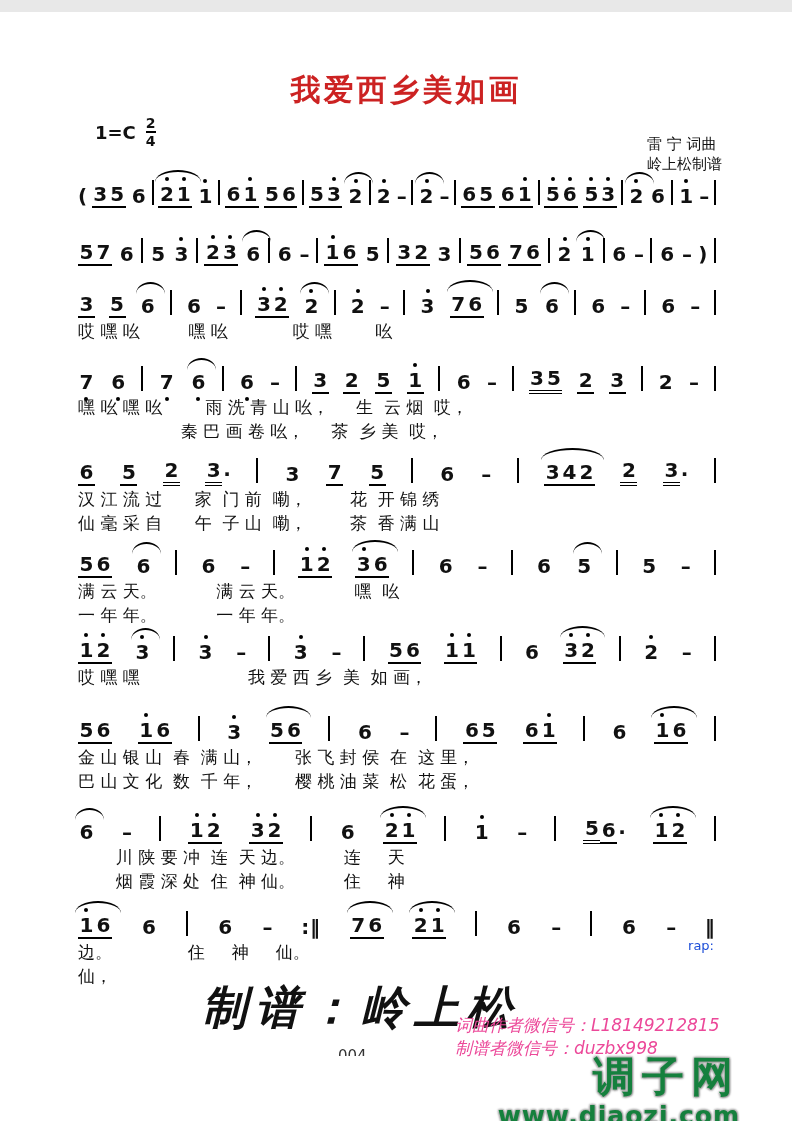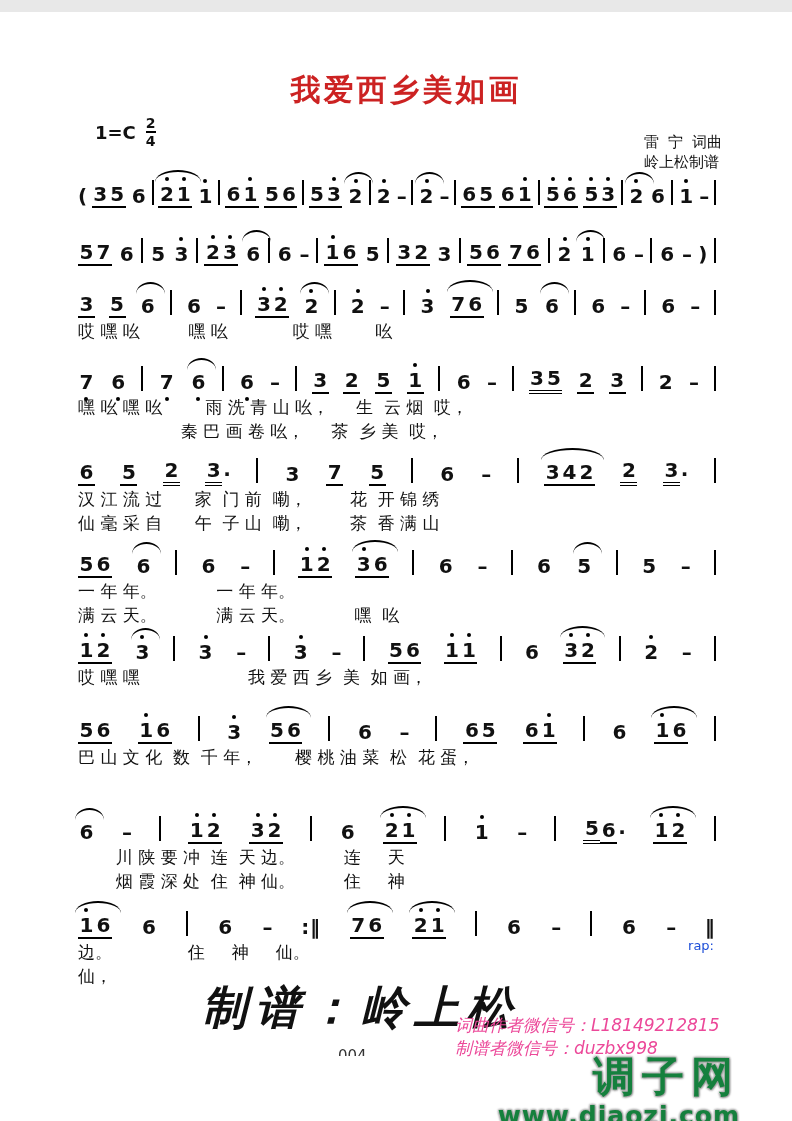--- a/index.html
+++ b/index.html
@@ -7,21 +7,21 @@
         font-family:"DejaVu Sans","Liberation Sans",sans-serif;color:#111;padding-left:20px;}
 
   
   .title{position:absolute;top:58px;left:0;right:0;text-align:center;
          font-size:30px;font-weight:bold;letter-spacing:3px;}
   .keysig{position:absolute;left:95px;top:104px;display:flex;align-items:center;
           font-size:18px;font-weight:bold;}
   .timesig{display:inline-flex;flex-direction:column;align-items:center;margin-left:10px;
            font-size:14px;line-height:1;font-weight:bold;}
   .timesig .den{border-top:2px solid #000;padding-top:1px;margin-top:1px;}
-  .credits{position:absolute;right:90px;top:122px;font-size:15px;line-height:20px;text-align:left;font-family:Liberation Mono, monospace;}
+  .credits{position:absolute;right:90px;top:122px;font-size:15px;line-height:20px;text-align:left;}
 
   
   .score-line{position:absolute;left:78px;width:638px;}
   .notation-row{display:flex;justify-content:space-between;align-items:flex-end;height:34px;}
   .token{position:relative;display:inline-flex;align-items:flex-end;}
   .note{position:relative;display:inline-block;padding:0 1.5px;
         font-weight:bold;font-size:20px;line-height:1.15;}
   .note.u1{border-bottom:2px solid #000;}
   .note.u2{border-bottom:4px double #000;}
   .note.hi::after{content:'';position:absolute;left:50%;top:-6px;transform:translateX(-50%);
@@ -424,22 +424,22 @@
           <span class="token notes arc">
             <span class="note">5</span>
           </span>
           <span class="bar"></span>
           <span class="token notes">
             <span class="note">5</span>
           </span>
           <span class="token dash">–</span>
           <span class="bar"></span>
         </div>
+        <div class="lyric-row">满 云 天。           满 云 天。           嘿  吆</div>
         <div class="lyric-row">一 年 年。           一 年 年。</div>
-        <div class="lyric-row">满 云 天。           满 云 天。           嘿  吆</div>
       </div>
       <div class="score-line" style="top: 618px;">
         <div class="notation-row">
           <span class="token notes">
             <span class="note hi u1">1</span>
             <span class="note hi u1">2</span>
           </span>
           <span class="token notes arc">
             <span class="note hi">3</span>
           </span>
@@ -514,20 +514,21 @@
           <span class="bar"></span>
           <span class="token notes">
             <span class="note">6</span>
           </span>
           <span class="token notes arc">
             <span class="note hi u1">1</span>
             <span class="note u1">6</span>
           </span>
           <span class="bar"></span>
         </div>
+        <div class="lyric-row">金 山 银 山  春  满 山，       张 飞 封 侯  在  这 里，</div>
         <div class="lyric-row">巴 山 文 化  数  千 年，       樱 桃 油 菜  松  花 蛋，</div>
       </div>
       <div class="score-line" style="top: 798px;">
         <div class="notation-row">
           <span class="token notes arc">
             <span class="note">6</span>
           </span>
           <span class="token dash">–</span>
           <span class="bar"></span>
           <span class="token notes">

